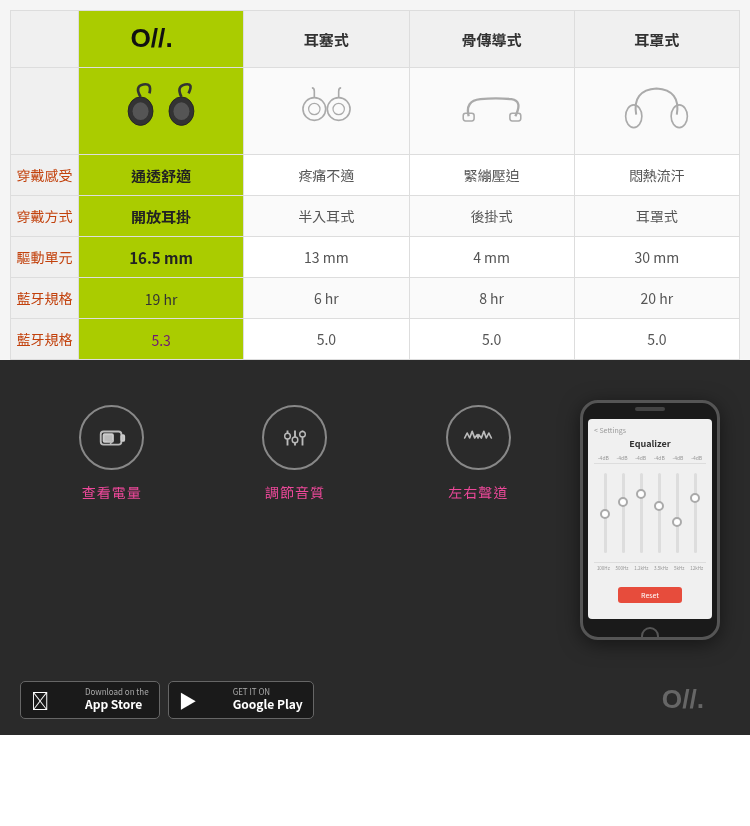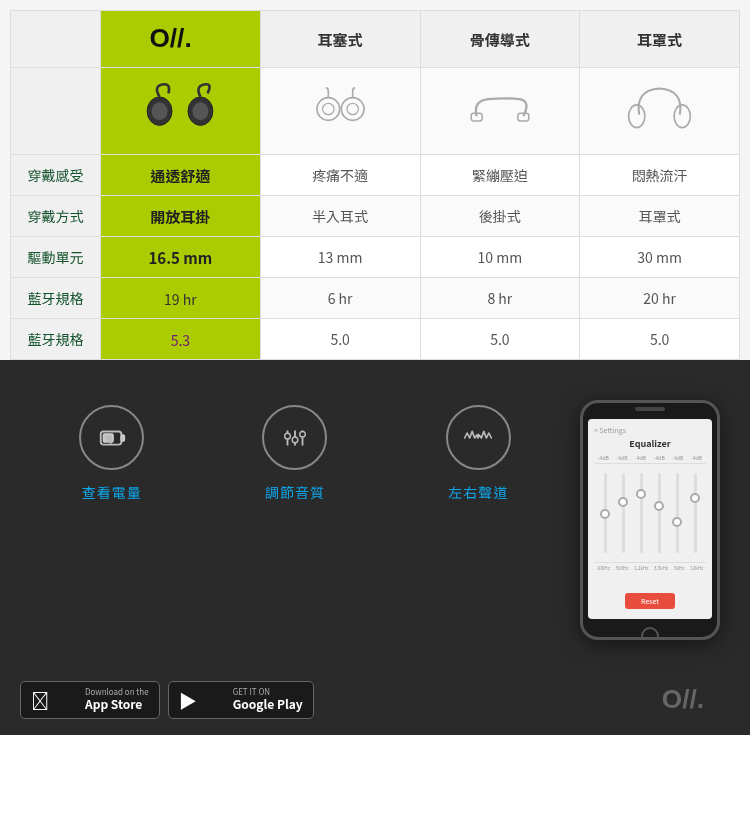--- a/index.html
+++ b/index.html
@@ -25,24 +25,24 @@
     .comparison-table th,
     .comparison-table td {
       text-align: center;
       vertical-align: middle;
       padding: 8px 4px;
       border: 1px solid #ddd;
       background: #fff;
     }
 
     .col-feature {
-      width: 90px;
+      width: 68px;
       background: #f0f0f0 !important;
       font-size: 14px;
-      color: #14532d;
+      color: #c2410c;
       text-align: left;
       padding-left: 12px;
     }
 
     .col-oii {
       background: #aacc00 !important;
       color: #fff;
     }
 
     .col-header-other {
@@ -106,21 +106,21 @@
     .feature-icon-circle svg {
       width: 30px;
       height: 30px;
       stroke: #ccc;
       fill: none;
       stroke-width: 2;
     }
 
     .feature-label {
       font-size: 14px;
-      color: #0ea5e9;
+      color: #ec4899;
       letter-spacing: 1px;
     }
 
     
     .phone-mockup {
       width: 140px;
       height: 240px;
       background: #1a1a1a;
       border-radius: 18px;
       border: 3px solid #555;
@@ -191,22 +191,22 @@
       left: -3.5px;
     }
 
     .reset-btn {
       background: #e74c3c;
       color: white;
       font-size: 7px;
       padding: 3px 10px;
       border-radius: 3px;
       text-align: center;
-      margin: 18px auto;
-      width: 50px;
+      margin: 12px auto;
+      width: 64px;
     }
 
     
     .bottom-bar {
       background: #2a2a2a;
       display: flex;
       align-items: center;
       justify-content: space-between;
       padding: 10px 20px 15px 20px;
     }
@@ -369,21 +369,21 @@
         <td class="col-feature">
           <span>驅動單元</span>
         </td>
         <td class="oii-cell">
           <strong class="highlight-text">16.5 mm</strong>
         </td>
         <td class="normal-text">
           <span>13 mm</span>
         </td>
         <td class="normal-text">
-          <span>10 mm</span>
+          <span>4 mm</span>
         </td>
         <td class="normal-text">
           <span>30 mm</span>
         </td>
       </tr>
 
       <tr>
         <td class="col-feature">
           <span>藍牙規格</span>
         </td>

